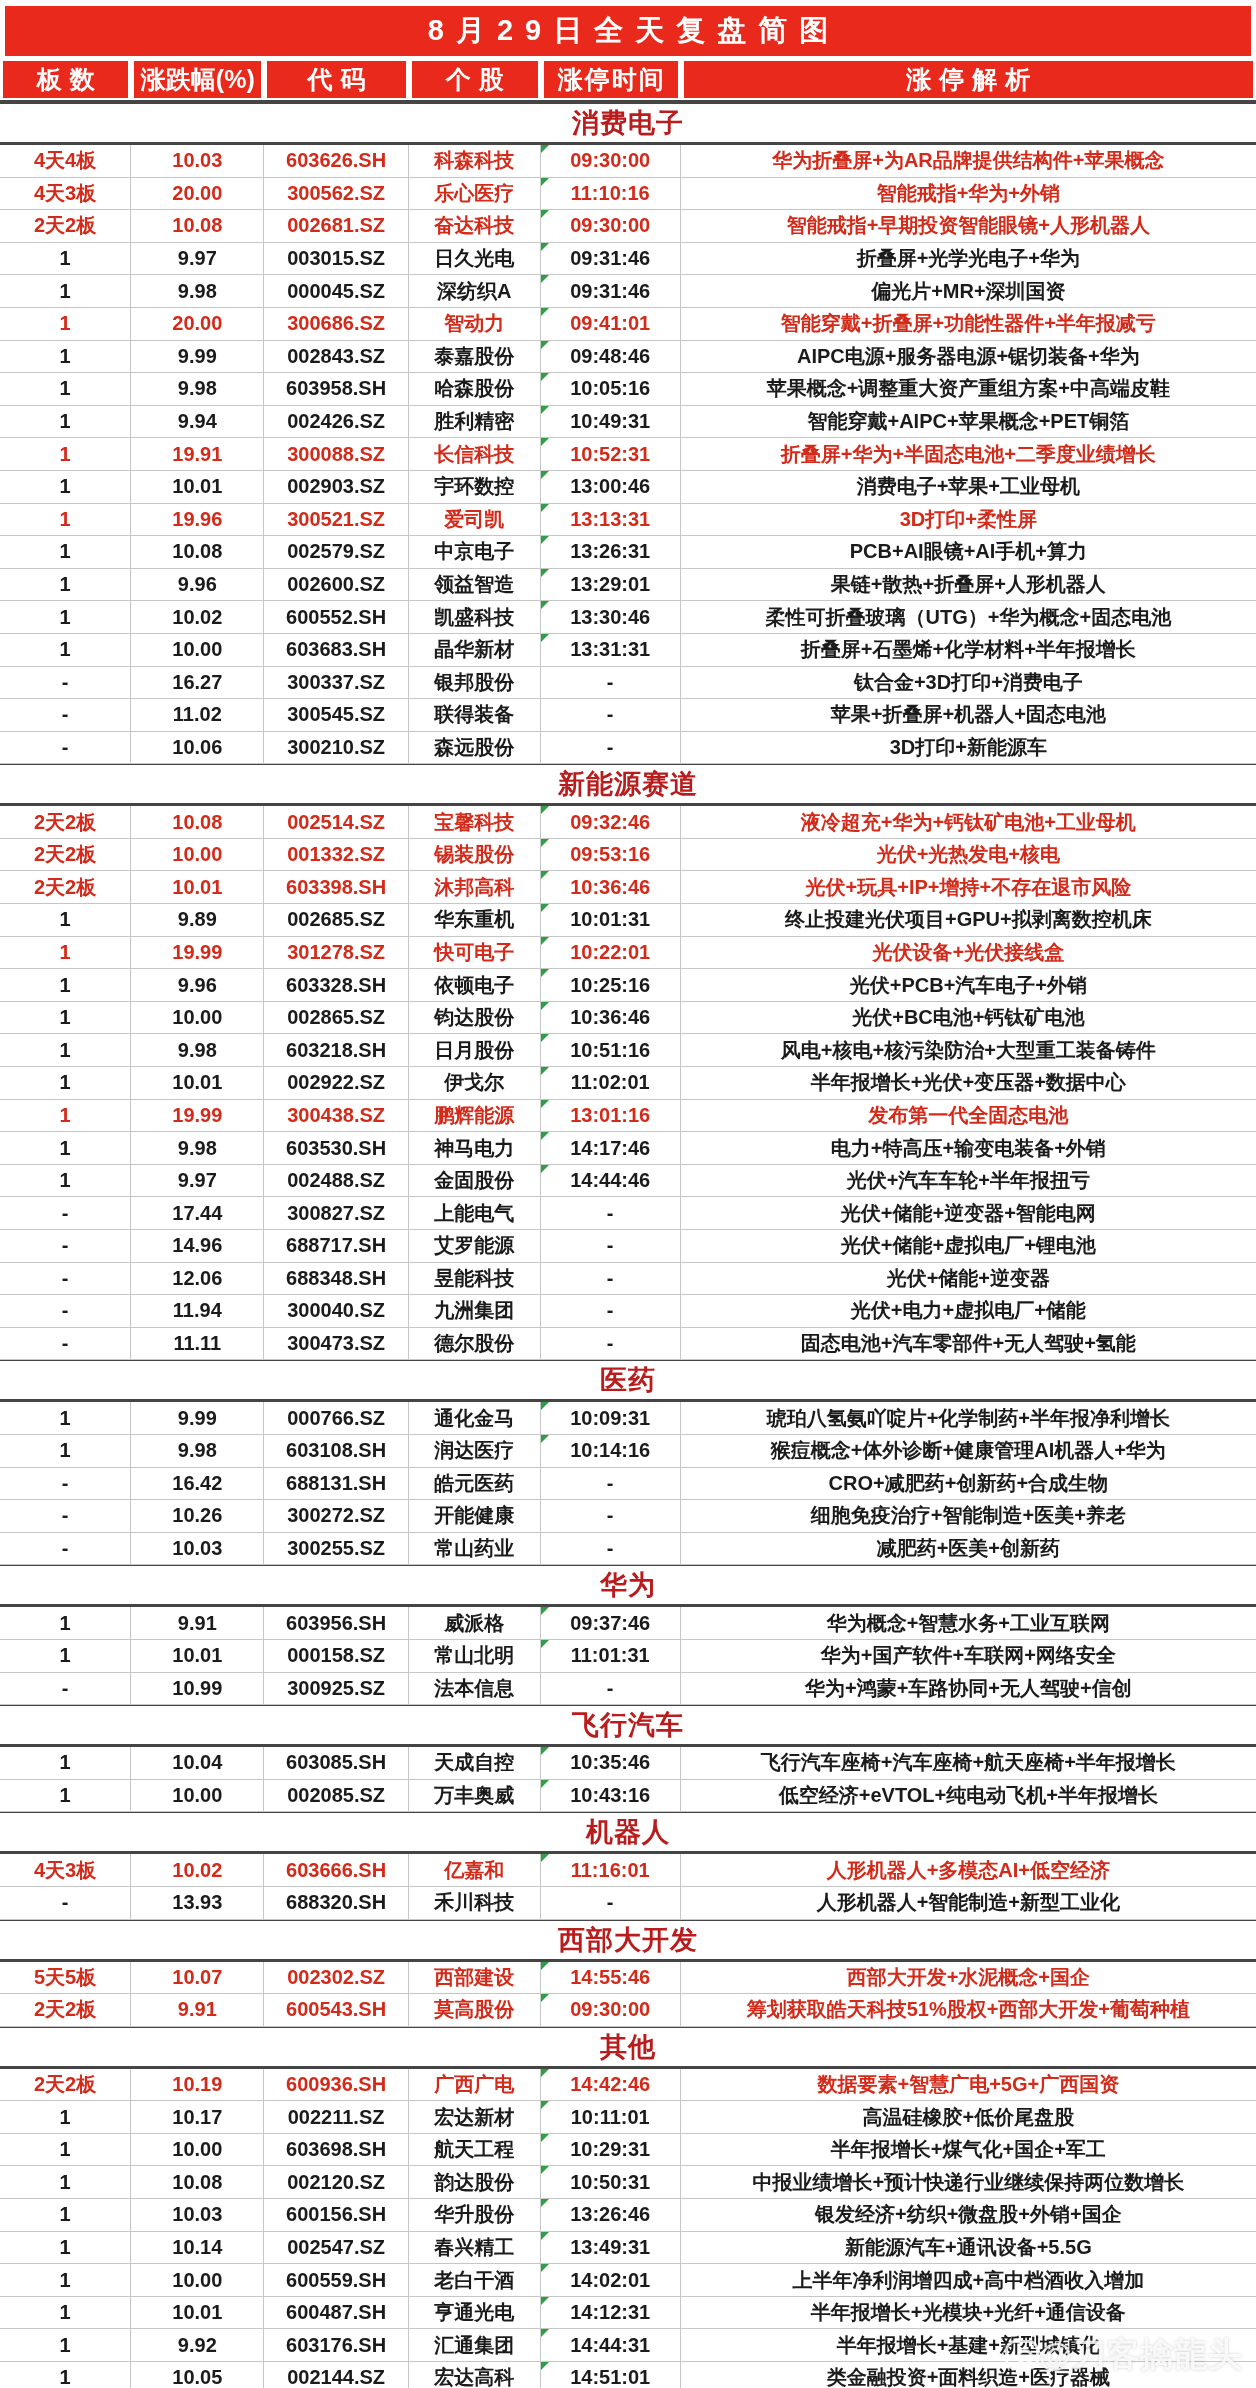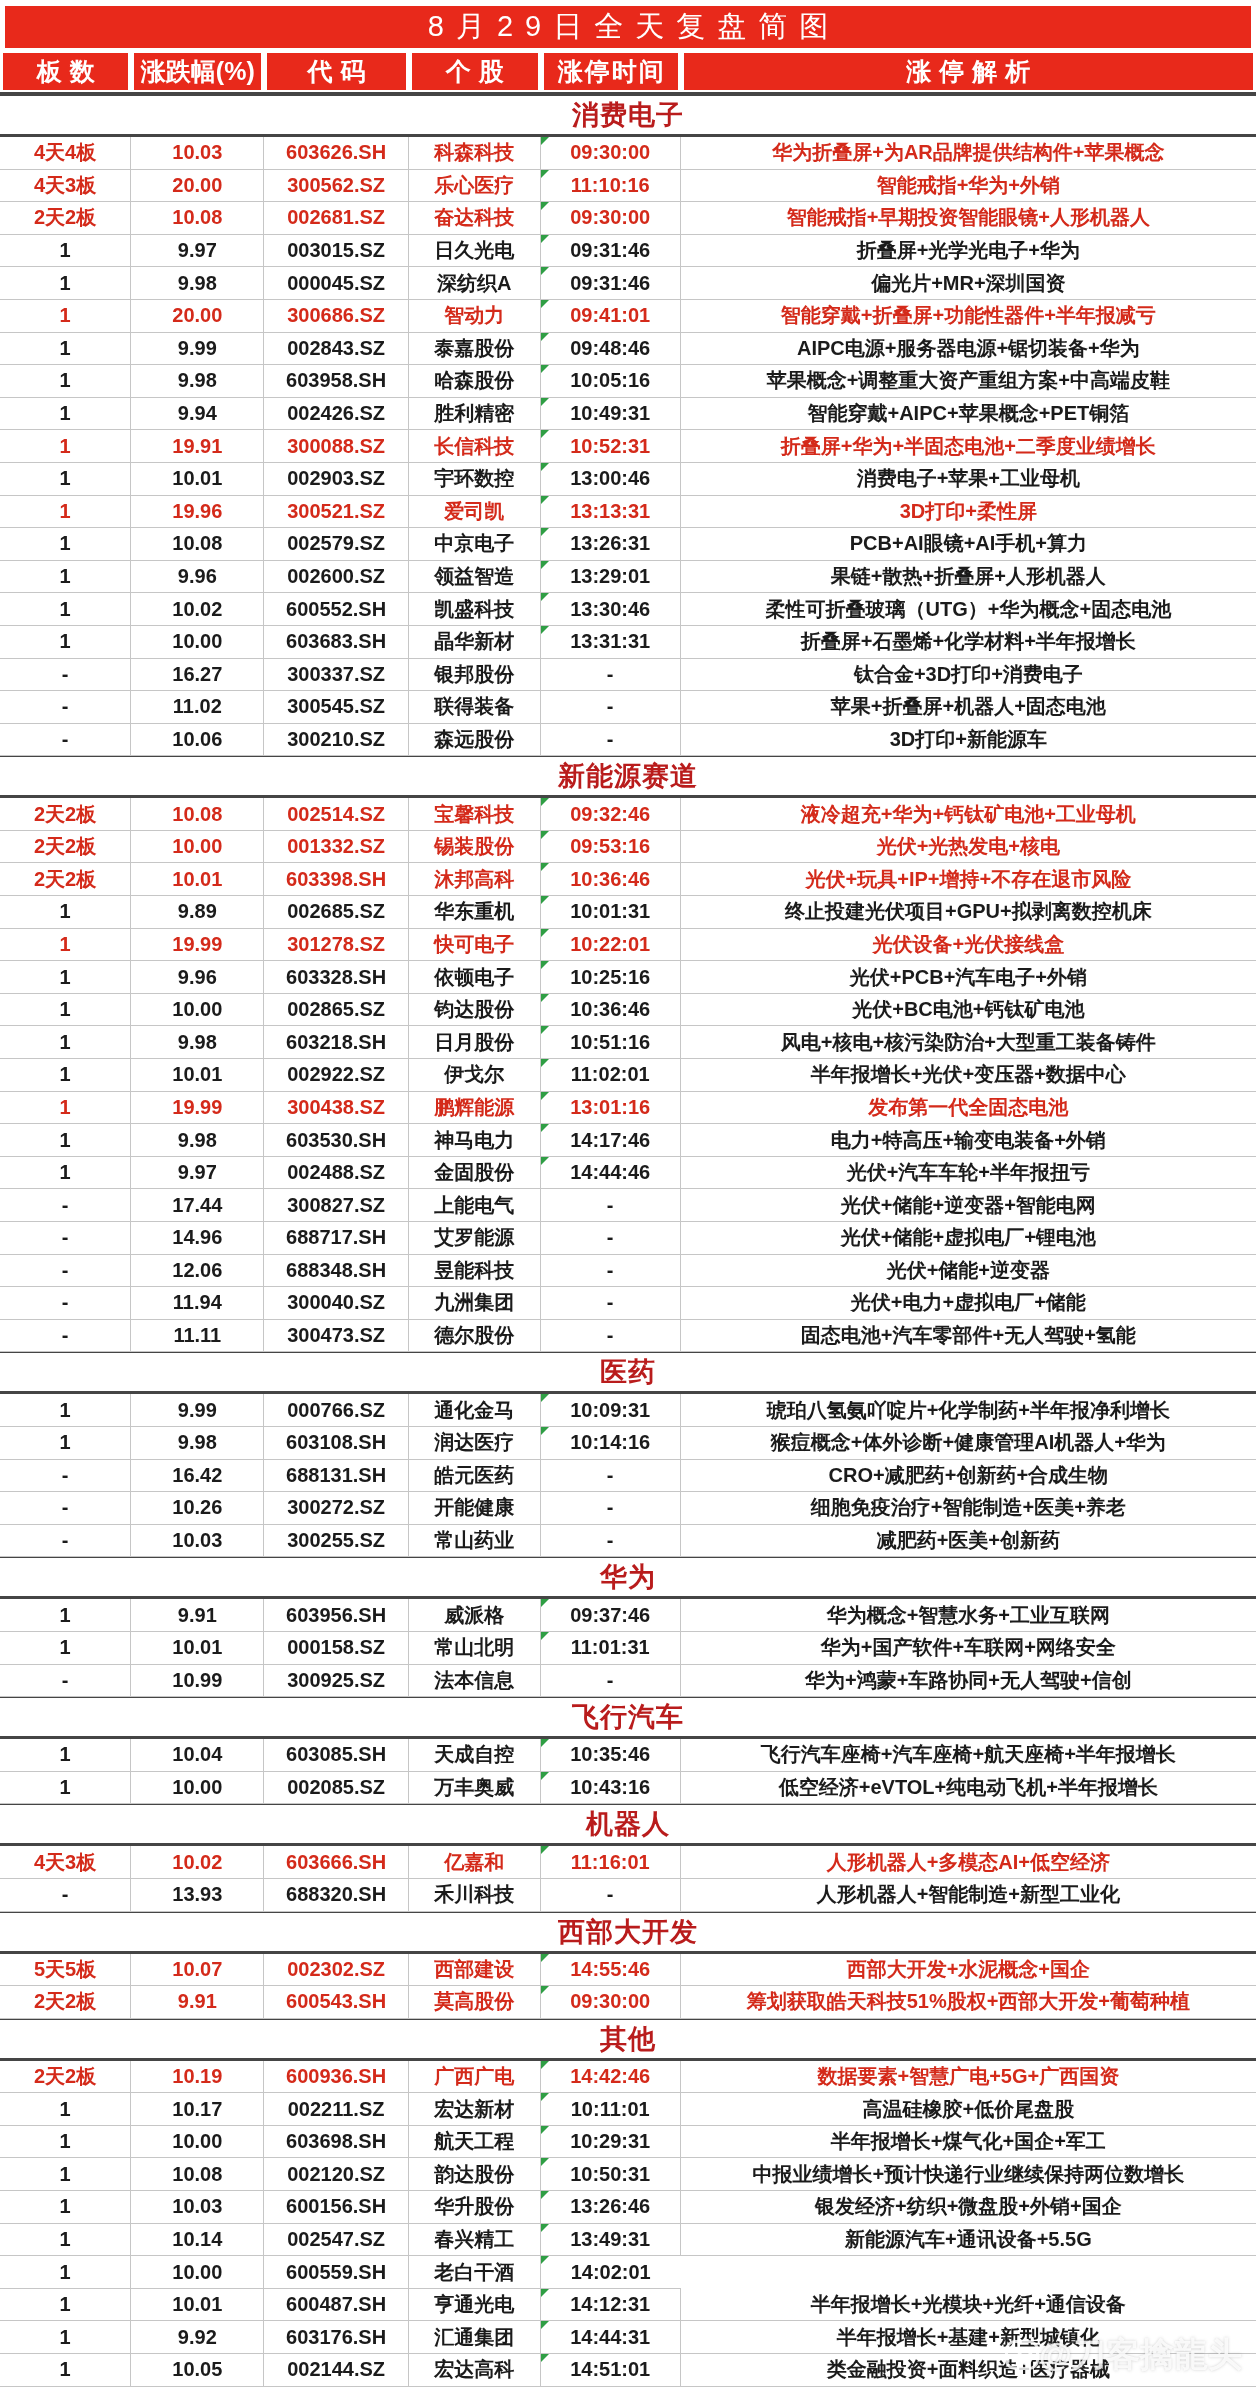--- a/index.html
+++ b/index.html
@@ -11,22 +11,22 @@
     --flag:#2f9e44;
   }
   *{margin:0;padding:0;box-sizing:border-box;}
   html,body{background:#fff;}
   body{
     width:1256px;height:2388px;position:relative;overflow:hidden;
     font-family:"Liberation Sans","DejaVu Sans",sans-serif;
   }
   .sheet{width:1256px;height:2388px;position:relative;background:#fff;padding-top:6px;}
   .title-bar{
-    height:42px;margin:0 5px;background:var(--red-bg);
-    color:#fff;font-size:29px;font-weight:normal;letter-spacing:12px;
+    height:50px;margin:0 5px;background:var(--red-bg);
+    color:#fff;font-size:29px;font-weight:bold;letter-spacing:12px;
     display:flex;align-items:center;justify-content:center;
     text-indent:12px;
   }
   .head-row{
     height:44px;margin-top:3px;display:grid;
     grid-template-columns:10.45% 10.6% 11.5% 10.5% 11.15% auto;
     border-bottom:3px solid var(--section-border);
   }
   .hcell{
     margin:2px 3px;background:var(--red-bg);color:#fff;
@@ -1352,20 +1352,23 @@
     <div class="cell cell-code">
           <span class="cell-text">600559.SH</span>
         </div>
     <div class="cell cell-name">
           <span class="cell-text">老白干酒</span>
         </div>
     <div class="cell cell-time flagged">
           <span class="tri"></span>
           <span class="cell-text">14:02:01</span>
         </div>
+    <div class="cell cell-analysis">
+          <span class="cell-text">上半年净利润增四成+高中档酒收入增加</span>
+        </div>
   </div>
 
   <div class="data-row">
     <div class="cell cell-board">
           <span class="cell-text">1</span>
         </div>
     <div class="cell cell-pct">
           <span class="cell-text">10.01</span>
         </div>
     <div class="cell cell-code">

